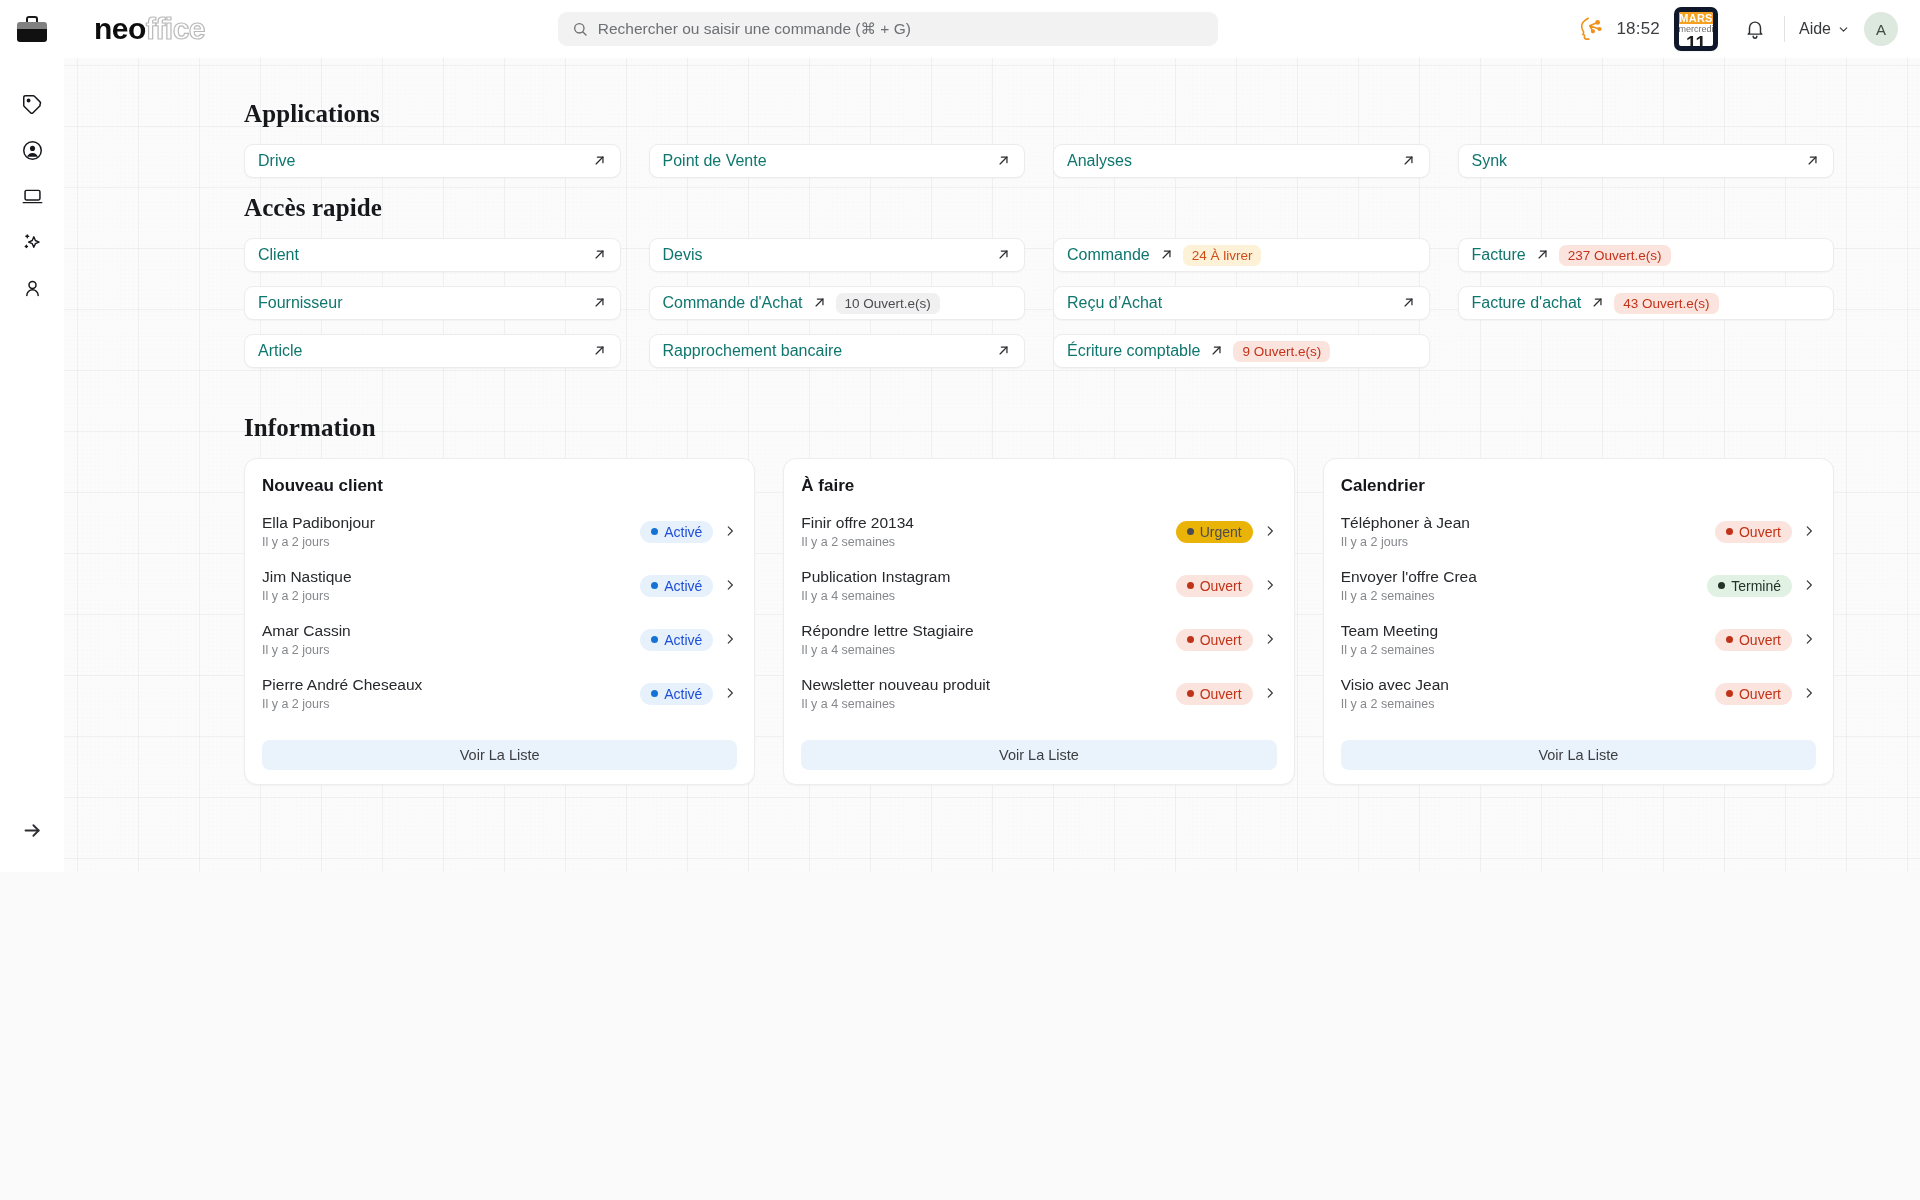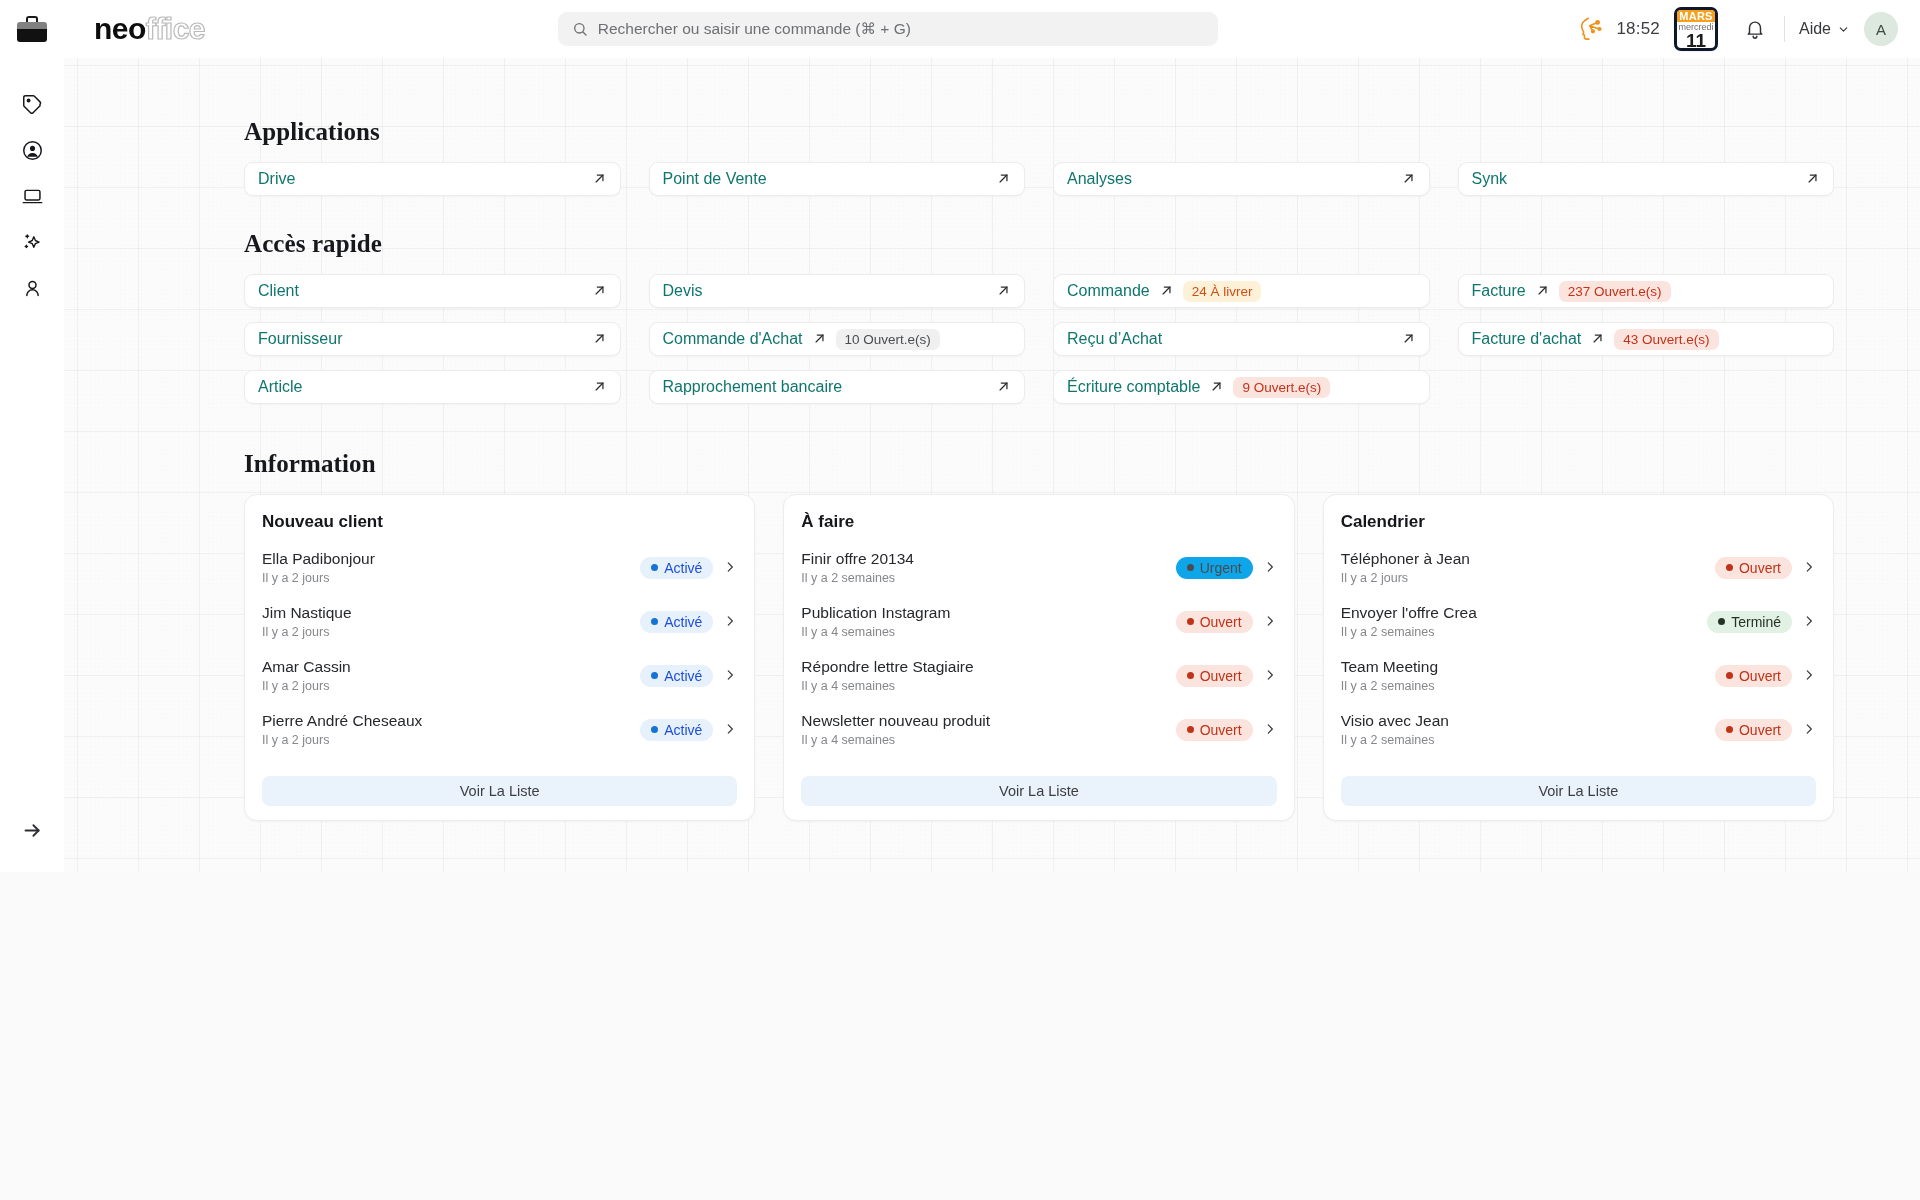--- a/index.html
+++ b/index.html
@@ -41,21 +41,21 @@
   .searchbar {
     width: 660px; height:34px; background:#f2f2f3; border-radius:9px;
     display:flex; align-items:center; gap:10px; padding:0 14px;
   }
   .searchbar .ph { color:#6d6f73; font-size:15.5px; }
 
   .header-right { display:flex; align-items:center; gap:0; padding-right:22px; }
   .ai-icon { width:44px; height:44px; display:flex; align-items:center; justify-content:center; }
   .clock { font-size:17px; color:#3b3d40; margin:0 14px 0 2px; letter-spacing:0.2px; }
   .cal {
-    width:44px; height:44px; border:3px solid #0f172a; border-radius:7px; overflow:hidden;
+    width:44px; height:44px; border:5px solid #0f172a; border-radius:7px; overflow:hidden;
     background:#fff; display:flex; flex-direction:column; align-items:center;
     box-shadow:0 1px 2px rgba(0,0,0,.05);
   }
   .cal .m { width:100%; background:#f5a01e; color:#fff; font-size:11px; font-weight:700; text-align:center; line-height:12px; letter-spacing:.3px;}
   .cal .d { font-size:9px; color:#707070; line-height:11px; margin-top:0px; }
   .cal .n { font-size:19px; font-weight:700; color:#1d1d1d; line-height:18px; margin-top:-1px; }
   .bell { width:46px; height:44px; display:flex; align-items:center; justify-content:center; margin-left:14px; }
   .vsep { width:1px; height:26px; background:#e2e2e2; margin:0 14px 0 6px; }
   .aide { display:flex; align-items:center; gap:6px; font-size:16px; color:#35373a; }
   .avatar {
@@ -83,21 +83,21 @@
     background-size: 61px 61px, 61px 61px, 4.2px 4.2px;
     background-position: 13px 7px, 13px 7px, 0 0;
   }
 
   .page { padding: 26px 0 0 0; }
   .page-title {
     font-family:"Liberation Serif", serif;
     font-size:42px; color:#14161a; font-weight:400; margin-left:58px; letter-spacing:0.2px;
   }
 
-  .section { margin-top:34px; padding-left:180px; padding-right:86px; }
+  .section { margin-top:16px; padding-left:180px; padding-right:86px; }
   .section-title {
     font-family:"Liberation Serif", serif;
     font-size:25px; color:#16181c; font-weight:700; margin-bottom:16px; letter-spacing:0.1px;
   }
 
   .grid4 { display:grid; grid-template-columns: repeat(4, 1fr); gap:14px 28px; }
 
   .tile {
     height:34px; background:#ffffff; border:1px solid #ececec; border-radius:9px;
     display:flex; align-items:center; padding:0 13px; gap:9px;
@@ -125,21 +125,21 @@
   .row .secondary { font-size:12.5px; color:#85878b; margin-top:3px; line-height:15px; }
   .pill {
     display:inline-flex; align-items:center; gap:6px;
     font-size:14px; padding:3px 11px; border-radius:11px; white-space:nowrap; margin-right:10px;
   }
   .pill .dot { width:7px; height:7px; border-radius:50%; display:inline-block; }
   .pill.blue  { background:#e7f1fc; color:#1d4ed8; }
   .pill.blue  .dot { background:#1573d4; }
   .pill.red   { background:#fbe4de; color:#bf3318; }
   .pill.red   .dot { background:#bf3318; }
-  .pill.gray  { background:#0ea5e9; color:#4a4c50; }
+  .pill.gray  { background:#eab308; color:#4a4c50; }
   .pill.gray  .dot { background:#4a4c50; }
   .pill.green { background:#e1f1e3; color:#23332a; }
   .pill.green .dot { background:#23332a; }
   .chev { color:#34363a; font-size:15px; line-height:1; }
   .seemore {
     margin-top:19px; height:30px; background:#eaf2fb; border-radius:8px;
     display:flex; align-items:center; justify-content:center;
     font-size:14.5px; color:#3c3e42;
   }
 </style>

